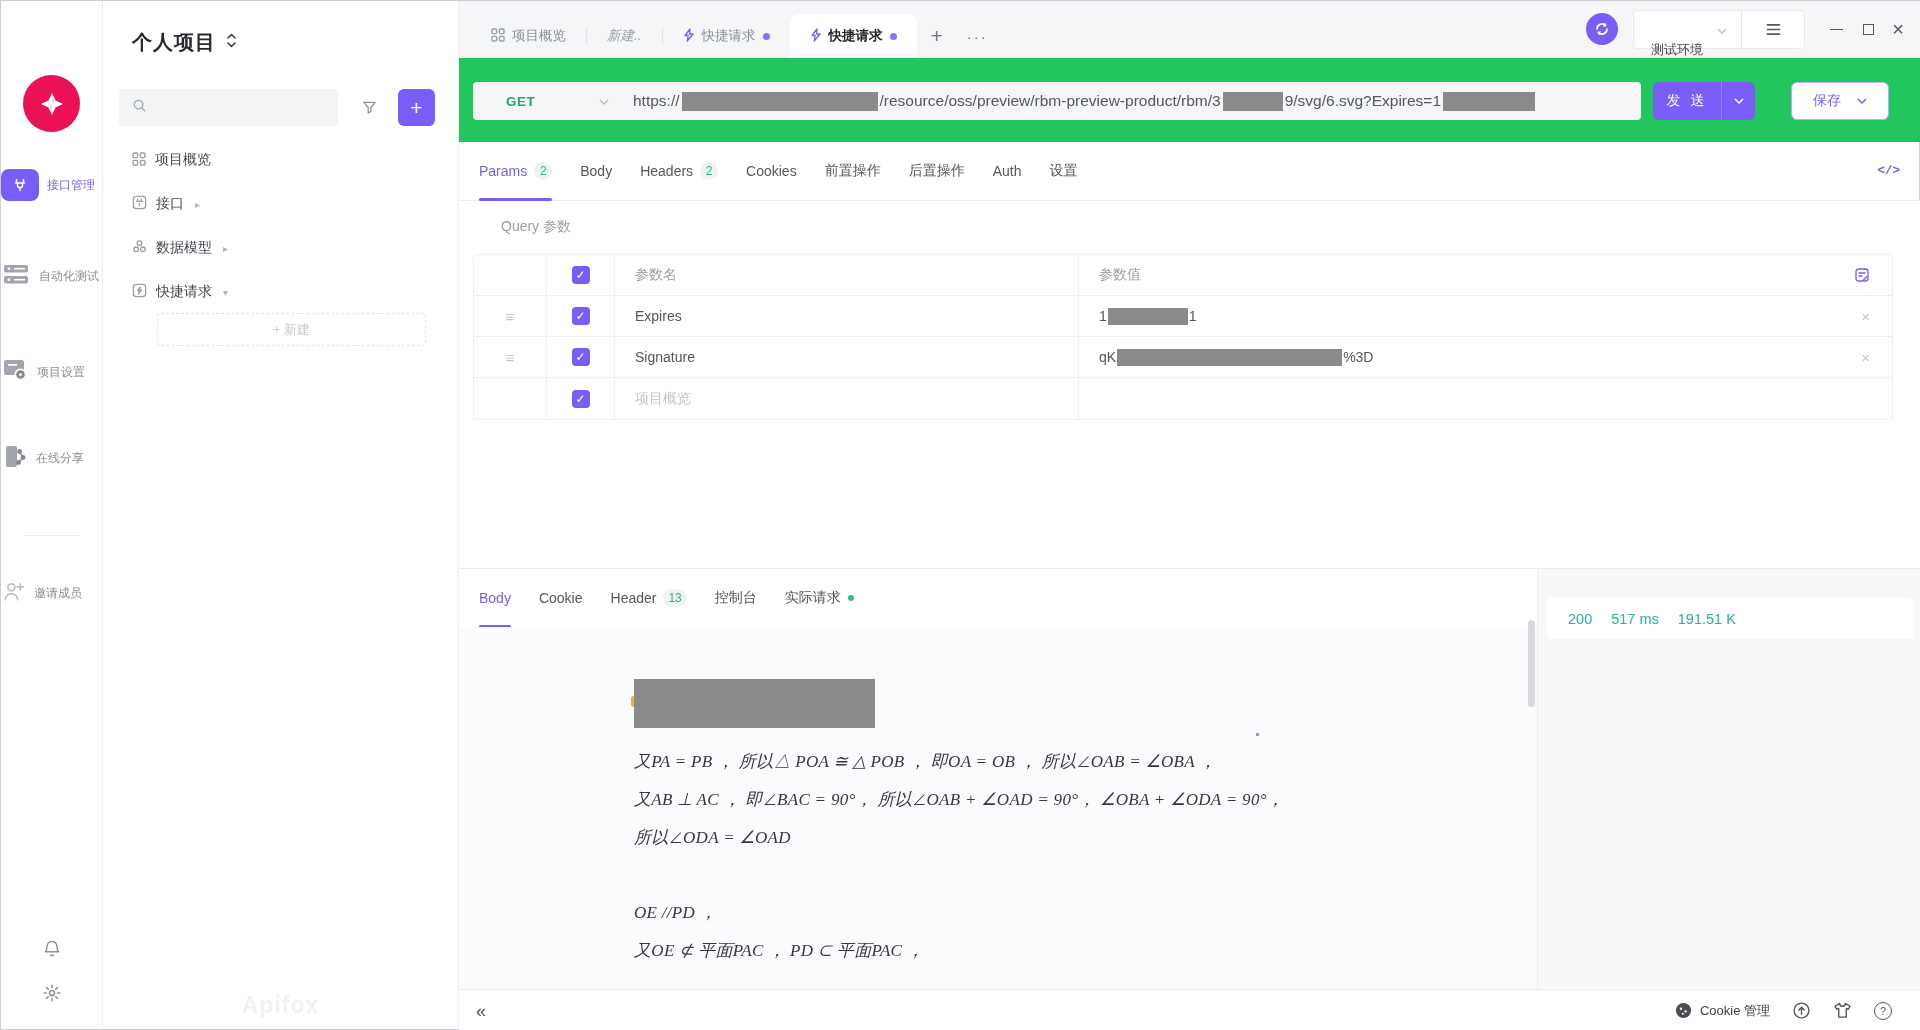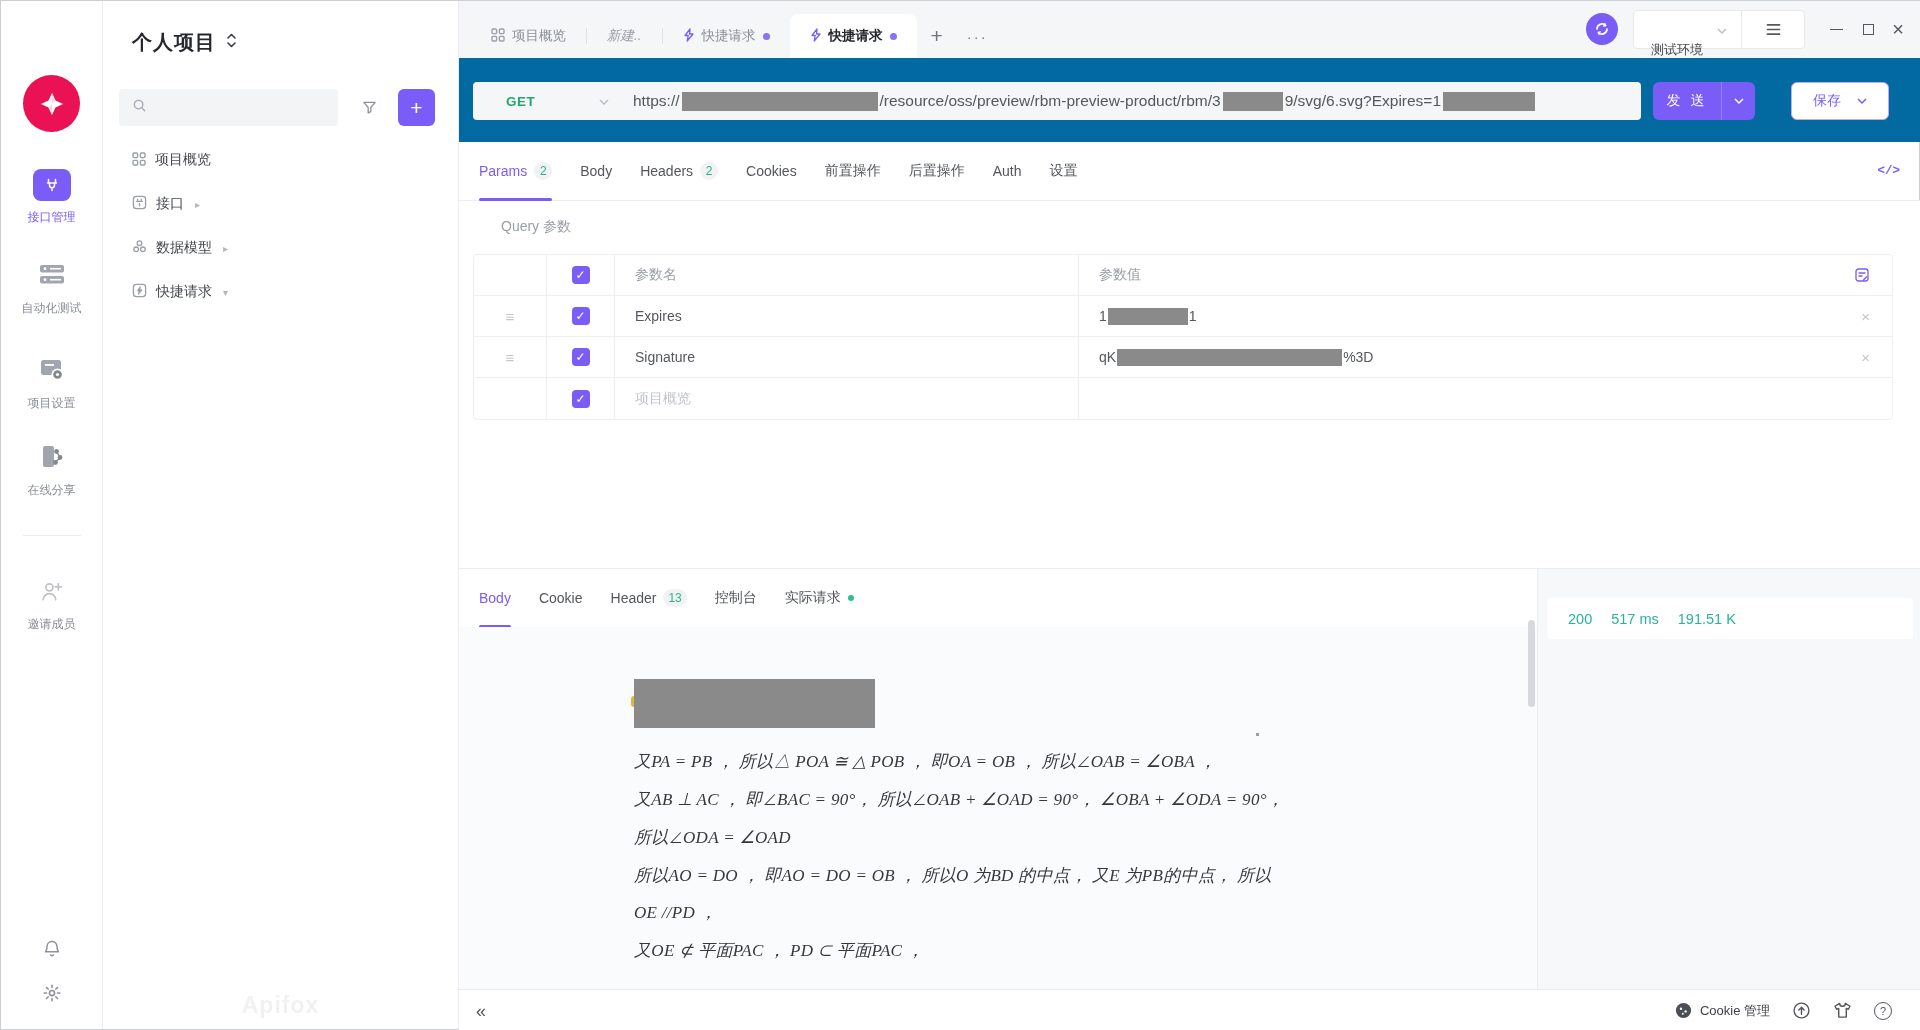--- a/index.html
+++ b/index.html
@@ -2,21 +2,21 @@
 <html><head>
 <meta charset="utf-8">
 <style>
   * { margin:0; padding:0; box-sizing:border-box; }
   html,body { width:1920px; height:1030px; font-family:"Liberation Sans",sans-serif; background:#fff; overflow:hidden; }
   .app { position:relative; width:1920px; height:1030px; background:#fff; border:1px solid #cdced3; }
 
   
   .activitybar { position:absolute; left:0; top:0; width:102px; height:100%; background:#fff; border-right:1px solid #ededf0; }
   .ab-logo { position:absolute; left:22px; top:74px; width:57px; height:57px; border-radius:50%; background:#ea1154; display:flex; align-items:center; justify-content:center; }
-  .ab-item { position:absolute; left:0; width:100%; display:flex; flex-direction:column; align-items:center; gap:8px; cursor:pointer; }
+  .ab-item { position:absolute; left:0; width:100%; display:flex; align-items:center; gap:8px; cursor:pointer; }
   .ab-item .lbl { font-size:12px; color:#8a8e96; }
   .ab-item.active .lbl { color:#7a5cf6; }
   .ab-ic-box { width:38px; height:32px; border-radius:8px; background:#7a5cf6; display:flex; align-items:center; justify-content:center; }
   .ab-div { position:absolute; left:22px; top:534px; width:58px; height:1px; background:#ededf0; }
   .ab-bell { position:absolute; left:41px; top:938px; }
   .ab-gear { position:absolute; left:41px; top:982px; }
 
   
   .sidebar { position:absolute; left:102px; top:0; width:356px; height:100%; background:#fff; border-right:1px solid #ededf0; }
   .sb-title-row { position:absolute; left:29px; top:28px; display:flex; align-items:center; gap:10px; }
@@ -50,21 +50,21 @@
   .env-label { font-size:13px; color:#45484e; padding-left:17px; cursor:pointer;margin-top:40px; }
   .env-chevron { margin-left:14px; cursor:pointer; }
   .env-div { width:1px; height:38px; background:#e8e9ec; margin-left:14px; }
   .env-menu { flex:1; display:flex; align-items:center; justify-content:center; cursor:pointer; }
   .win-btn { position:absolute; top:0; width:26px; height:57px; display:flex; align-items:center; justify-content:center; cursor:pointer; color:#54575c; }
   .win-min { left:1364px; } .win-max { left:1396px; } .win-close { left:1426px; font-size:20px; }
   .win-min i { display:block; width:13px; border-top:1.6px solid #54575c; }
   .win-max i { display:block; width:11px; height:11px; border:1.5px solid #54575c; }
 
   
-  .reqbar { position:relative; height:84px; background:#0369a1; flex:none;text-decoration:underline; }
+  .reqbar { position:relative; height:84px; background:#22c55e; flex:none;text-decoration:underline; }
   .urlfield { position:absolute; left:14px; top:24px; width:1168px; height:38px; background:#f5f6f7; border-radius:4px; display:flex; align-items:center; overflow:hidden; }
   .method { width:160px; flex:none; display:flex; align-items:center; cursor:pointer; }
   .method .m { margin-left:33px; font-size:13.5px; font-weight:700; color:#23a76f; letter-spacing:0.5px; }
   .method .mc { margin-left:auto; margin-right:24px; }
   .urltext { display:flex; align-items:center; font-size:15.5px; color:#54575e; white-space:nowrap; overflow:hidden; cursor:text; }
   .redact { display:inline-block; background:#8a8a8a; vertical-align:middle; }
   .r-url1 { width:196px; height:19px; margin:0 2px; }
   .r-url2 { width:60px; height:19px; margin:0 2px; }
   .r-url3 { width:92px; height:19px; margin-left:2px; flex:none; }
   .send-btn { position:absolute; left:1194px; top:24px; width:102px; height:38px; background:#7a5cf6; border-radius:6px; display:flex; align-items:center; color:#fff; cursor:pointer; }
@@ -275,20 +275,21 @@
           <svg width="15" height="15" viewBox="0 0 16 16" fill="none" stroke="currentColor" stroke-width="1.4" stroke-linejoin="round">
               <rect x="1.5" y="1.5" width="13" height="13" rx="3"></rect>
               <path d="M8.8 4.3 6.1 8.1h2L6.9 11.5l3.3-4.1H8z"></path>
             </svg>
         </span>
         <span>快捷请求</span>
         <span class="tree-caret">▾</span>
       </div>
     </div>
 
+    <div class="sb-new">+ 新建</div>
 
 
     <div class="sb-watermark">Apifox</div>
   </aside>
 
   <main class="main">
 
     <div class="tabbar">
       <div class="tabs">
         <div class="tab">
@@ -502,21 +503,20 @@
             <span class="gdot"></span>
           </div>
         </div>
         <div class="respbody">
           <div class="body-ydot"></div>
           <div class="body-redact"></div>
           <div class="tinymark"></div>
           <div class="mline" style="top:123px;">又PA = PB ， 所以△ POA ≅ △ POB ， 即OA = OB ， 所以∠OAB = ∠OBA ，</div>
           <div class="mline" style="top:161px;">又AB ⊥ AC ， 即∠BAC = 90°， 所以∠OAB + ∠OAD = 90°， ∠OBA + ∠ODA = 90°，</div>
           <div class="mline" style="top:199px;">所以∠ODA = ∠OAD</div>
-          <div class="mline" style="top:237px;">所以AO = DO ， 即AO = DO = OB ， 所以O 为BD 的中点， 又E 为PB的中点， 所以</div>
           <div class="mline" style="top:274px;">OE //PD ，</div>
           <div class="mline" style="top:312px;">又OE ⊄ 平面PAC ， PD ⊂ 平面PAC ，</div>
         </div>
         <div class="vscroll"></div>
       </div>
       <div class="respright">
         <div class="status-card">
           <span>200</span>
           <span>517 ms</span>
           <span>191.51 K</span>

